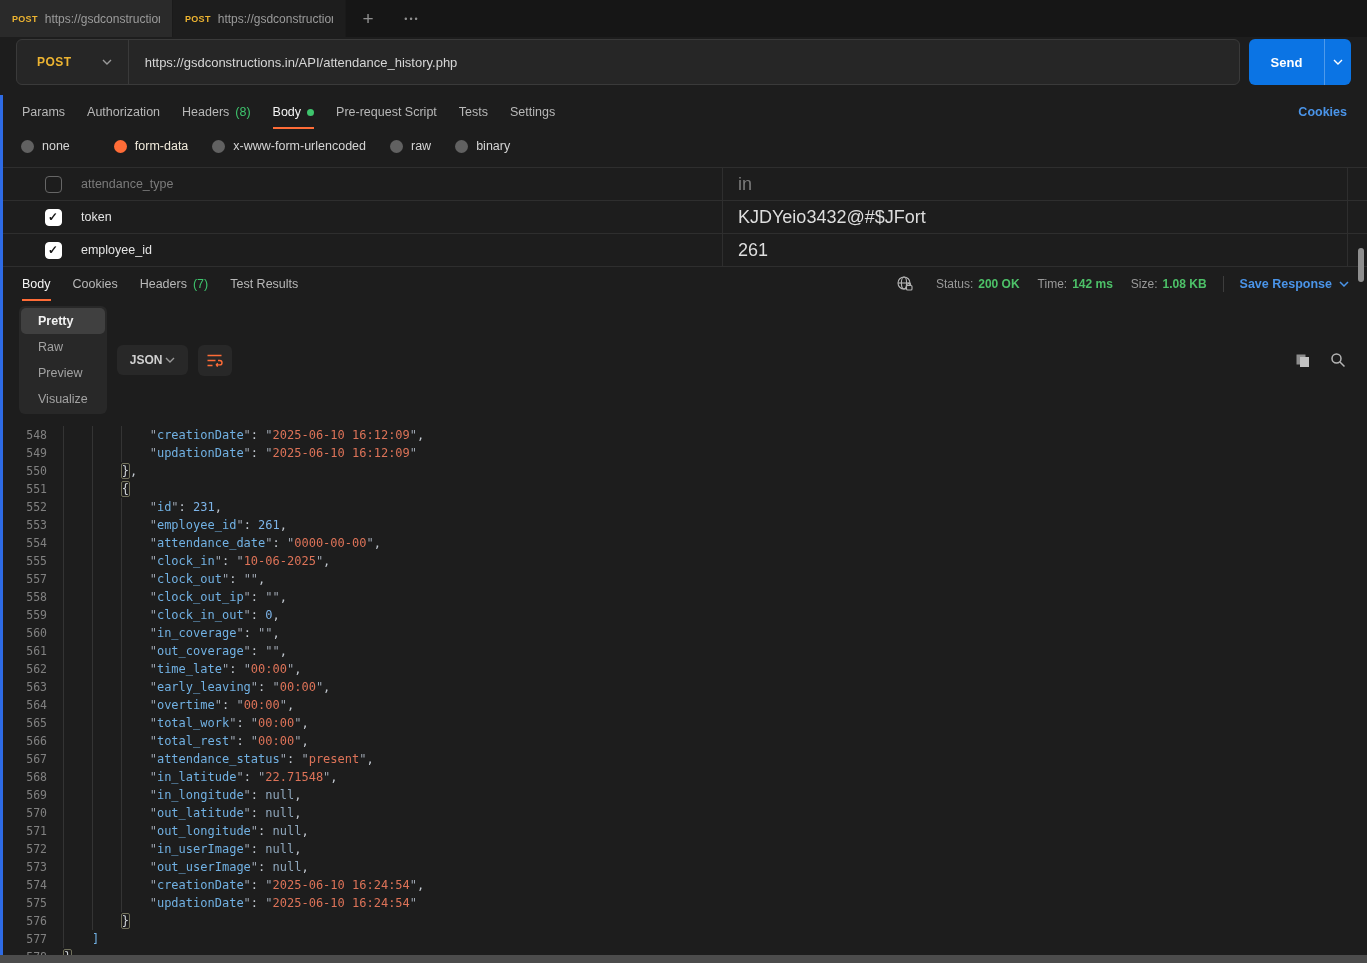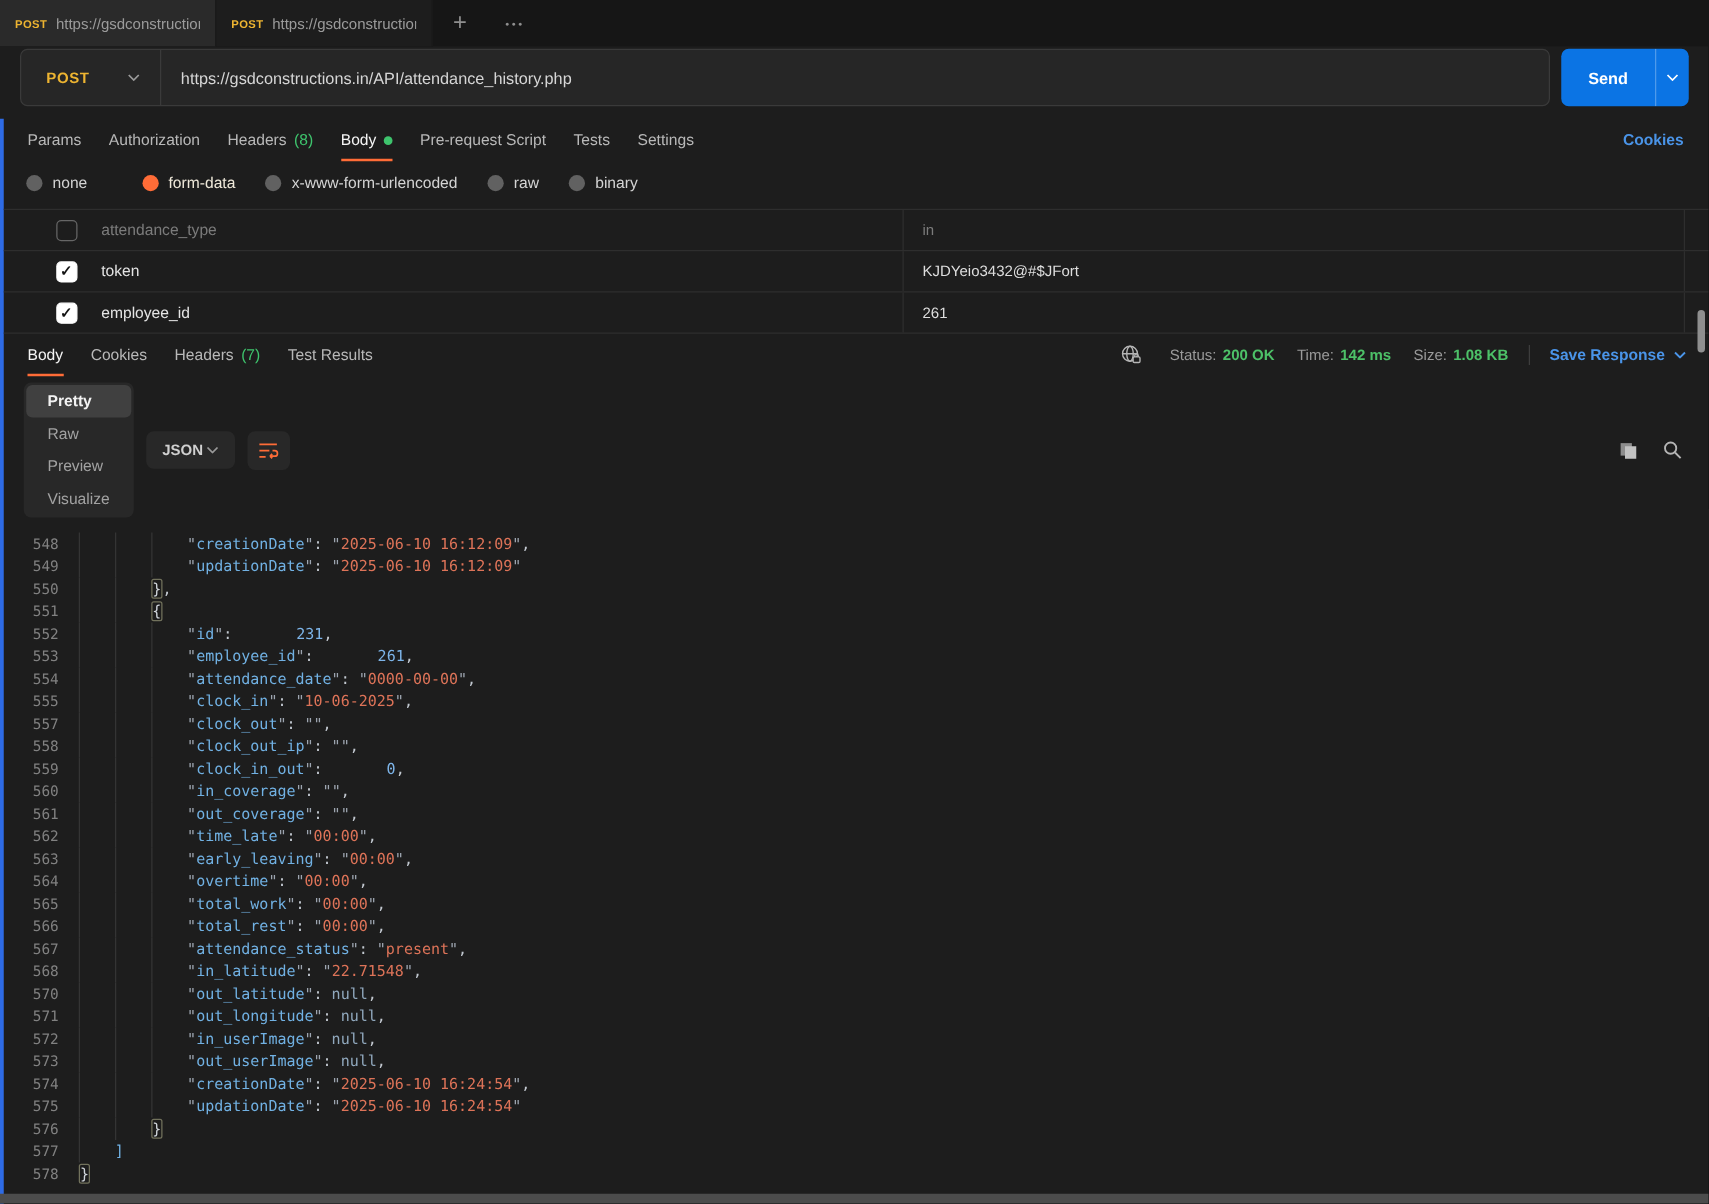--- a/index.html
+++ b/index.html
@@ -51,21 +51,21 @@
   .radio.sel{color:#efe9da;padding-left:20px;}
   
   .kv-table{margin-top:5px;border-top:1px solid #2e2e2e;}
   .kv-row{display:flex;height:33px;align-items:stretch;border-bottom:1px solid #2e2e2e;padding-left:22px;}
   .kv-check{width:56px;display:flex;align-items:center;justify-content:center;}
   .cb{width:17px;height:17px;border:1.5px solid #666;border-radius:4px;cursor:pointer;
       display:flex;align-items:center;justify-content:center;font-size:12px;font-weight:700;color:transparent;}
   .cb.checked{background:#fff;border-color:#fff;color:#141414;}
   .kv-key{flex:0 0 641px;display:flex;align-items:center;font-size:12.5px;color:#e4e4e4;padding-right:10px;}
   .kv-val{flex:1;border-left:1px solid #2e2e2e;display:flex;align-items:center;padding-left:15px;
-          font-size:12px;color:#dedede;}
+          font-size:18px;color:#dedede;}
   .kv-end{flex:0 0 20px;border-left:1px solid #2e2e2e;}
   .kv-row.disabled .kv-key,.kv-row.disabled .kv-val{color:#7b7b7b;}
   .vthumb{position:absolute;right:3px;top:248px;width:6px;height:34px;border-radius:3px;background:#8f8f8f;}
   
   .resp-bar{display:flex;align-items:center;height:34px;padding:0 8px;}
   .meta{margin-left:auto;display:flex;align-items:center;gap:8px;font-size:12px;padding-right:10px;}
   .meta .grp{display:flex;gap:5px;margin-left:10px;white-space:nowrap;}
   .meta .lbl{color:#9a9a9a;}
   .meta .val{color:#4dc168;font-weight:600;}
   .meta-sep{width:1px;height:16px;background:#3d3d3d;margin:0 8px;}
@@ -85,21 +85,21 @@
   .code{height:567px;overflow:hidden;padding-top:4px;
         font-family:"DejaVu Sans Mono",monospace;font-size:12px;line-height:18px;}
   .cl{display:flex;height:18px;white-space:pre;}
   .ln{flex:0 0 44px;text-align:right;color:#818181;font-size:11.5px;cursor:default;}
   .lc{padding-left:16px;}
   .ind{display:inline-block;width:4ch;height:18px;vertical-align:top;border-left:1px solid #343434;}
   .qu{color:#9da5b0;}
   .key{color:#71b1e3;}
   .pu{color:#c3c9d1;}
   .st{color:#dd7358;}
-  .nu{color:#7db4e8;margin-left:44px;}
+  .nu{color:#7db4e8;}
   .nl{color:#90a8bd;}
   .brh{color:#cfd4da;border:1px solid #72725c;border-radius:2px;}
   .hscroll{position:absolute;left:0;right:0;bottom:0;height:8px;background:#4c4c4c;}
   svg{display:block;}
 </style>
 </head>
 <body>
 
 <div class="window">
 
@@ -323,20 +323,21 @@
         <div class="cl"><span class="ln">559</span><span class="lc"><span class="ind"></span><span class="ind"></span><span class="ind"></span><span class="qu">"</span><span class="key">clock_in_out</span><span class="qu">"</span><span class="pu">: </span><span class="nu">0</span><span class="pu">,</span></span></div>
         <div class="cl"><span class="ln">560</span><span class="lc"><span class="ind"></span><span class="ind"></span><span class="ind"></span><span class="qu">"</span><span class="key">in_coverage</span><span class="qu">"</span><span class="pu">: </span><span class="qu">"</span><span class="st"></span><span class="qu">"</span><span class="pu">,</span></span></div>
         <div class="cl"><span class="ln">561</span><span class="lc"><span class="ind"></span><span class="ind"></span><span class="ind"></span><span class="qu">"</span><span class="key">out_coverage</span><span class="qu">"</span><span class="pu">: </span><span class="qu">"</span><span class="st"></span><span class="qu">"</span><span class="pu">,</span></span></div>
         <div class="cl"><span class="ln">562</span><span class="lc"><span class="ind"></span><span class="ind"></span><span class="ind"></span><span class="qu">"</span><span class="key">time_late</span><span class="qu">"</span><span class="pu">: </span><span class="qu">"</span><span class="st">00:00</span><span class="qu">"</span><span class="pu">,</span></span></div>
         <div class="cl"><span class="ln">563</span><span class="lc"><span class="ind"></span><span class="ind"></span><span class="ind"></span><span class="qu">"</span><span class="key">early_leaving</span><span class="qu">"</span><span class="pu">: </span><span class="qu">"</span><span class="st">00:00</span><span class="qu">"</span><span class="pu">,</span></span></div>
         <div class="cl"><span class="ln">564</span><span class="lc"><span class="ind"></span><span class="ind"></span><span class="ind"></span><span class="qu">"</span><span class="key">overtime</span><span class="qu">"</span><span class="pu">: </span><span class="qu">"</span><span class="st">00:00</span><span class="qu">"</span><span class="pu">,</span></span></div>
         <div class="cl"><span class="ln">565</span><span class="lc"><span class="ind"></span><span class="ind"></span><span class="ind"></span><span class="qu">"</span><span class="key">total_work</span><span class="qu">"</span><span class="pu">: </span><span class="qu">"</span><span class="st">00:00</span><span class="qu">"</span><span class="pu">,</span></span></div>
         <div class="cl"><span class="ln">566</span><span class="lc"><span class="ind"></span><span class="ind"></span><span class="ind"></span><span class="qu">"</span><span class="key">total_rest</span><span class="qu">"</span><span class="pu">: </span><span class="qu">"</span><span class="st">00:00</span><span class="qu">"</span><span class="pu">,</span></span></div>
         <div class="cl"><span class="ln">567</span><span class="lc"><span class="ind"></span><span class="ind"></span><span class="ind"></span><span class="qu">"</span><span class="key">attendance_status</span><span class="qu">"</span><span class="pu">: </span><span class="qu">"</span><span class="st">present</span><span class="qu">"</span><span class="pu">,</span></span></div>
         <div class="cl"><span class="ln">568</span><span class="lc"><span class="ind"></span><span class="ind"></span><span class="ind"></span><span class="qu">"</span><span class="key">in_latitude</span><span class="qu">"</span><span class="pu">: </span><span class="qu">"</span><span class="st">22.71548</span><span class="qu">"</span><span class="pu">,</span></span></div>
+        <div class="cl"><span class="ln">569</span><span class="lc"><span class="ind"></span><span class="ind"></span><span class="ind"></span><span class="qu">"</span><span class="key">in_longitude</span><span class="qu">"</span><span class="pu">: </span><span class="nl">null</span><span class="pu">,</span></span></div>
         <div class="cl"><span class="ln">570</span><span class="lc"><span class="ind"></span><span class="ind"></span><span class="ind"></span><span class="qu">"</span><span class="key">out_latitude</span><span class="qu">"</span><span class="pu">: </span><span class="nl">null</span><span class="pu">,</span></span></div>
         <div class="cl"><span class="ln">571</span><span class="lc"><span class="ind"></span><span class="ind"></span><span class="ind"></span><span class="qu">"</span><span class="key">out_longitude</span><span class="qu">"</span><span class="pu">: </span><span class="nl">null</span><span class="pu">,</span></span></div>
         <div class="cl"><span class="ln">572</span><span class="lc"><span class="ind"></span><span class="ind"></span><span class="ind"></span><span class="qu">"</span><span class="key">in_userImage</span><span class="qu">"</span><span class="pu">: </span><span class="nl">null</span><span class="pu">,</span></span></div>
         <div class="cl"><span class="ln">573</span><span class="lc"><span class="ind"></span><span class="ind"></span><span class="ind"></span><span class="qu">"</span><span class="key">out_userImage</span><span class="qu">"</span><span class="pu">: </span><span class="nl">null</span><span class="pu">,</span></span></div>
         <div class="cl"><span class="ln">574</span><span class="lc"><span class="ind"></span><span class="ind"></span><span class="ind"></span><span class="qu">"</span><span class="key">creationDate</span><span class="qu">"</span><span class="pu">: </span><span class="qu">"</span><span class="st">2025-06-10 16:24:54</span><span class="qu">"</span><span class="pu">,</span></span></div>
         <div class="cl"><span class="ln">575</span><span class="lc"><span class="ind"></span><span class="ind"></span><span class="ind"></span><span class="qu">"</span><span class="key">updationDate</span><span class="qu">"</span><span class="pu">: </span><span class="qu">"</span><span class="st">2025-06-10 16:24:54</span><span class="qu">"</span></span></div>
         <div class="cl"><span class="ln">576</span><span class="lc"><span class="ind"></span><span class="ind"></span><span class="brh">}</span></span></div>
         <div class="cl"><span class="ln">577</span><span class="lc"><span class="ind"></span><span class="key">]</span></span></div>
         <div class="cl"><span class="ln">578</span><span class="lc"><span class="brh">}</span></span></div>
       </div>

